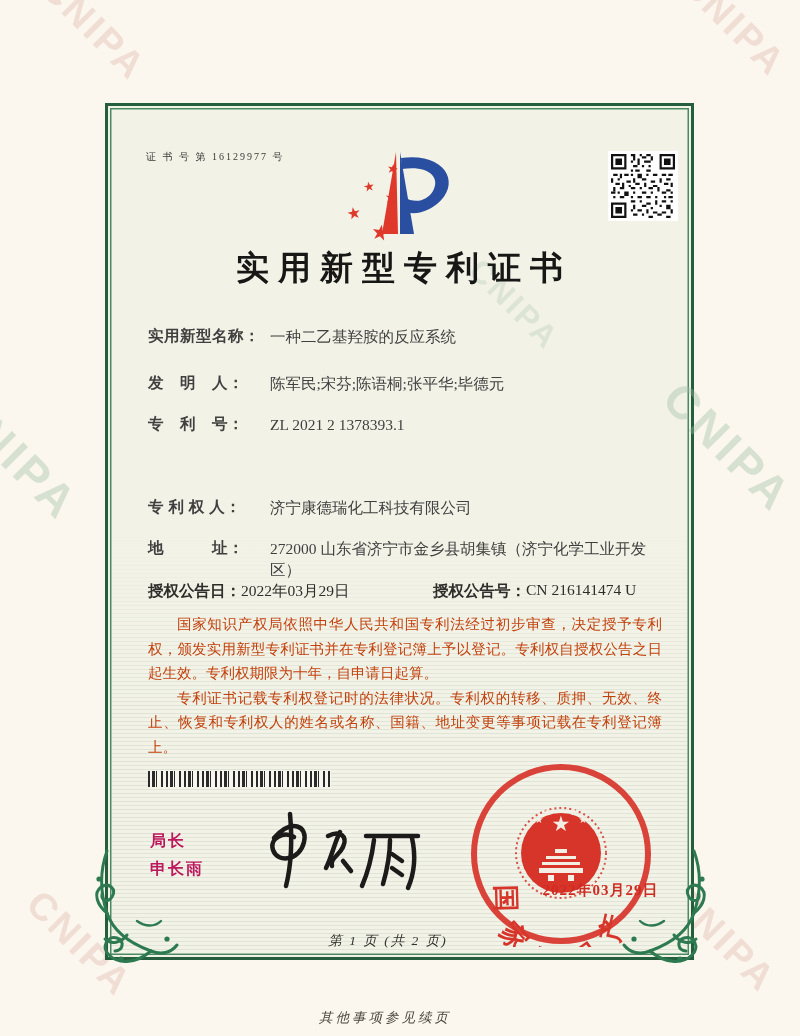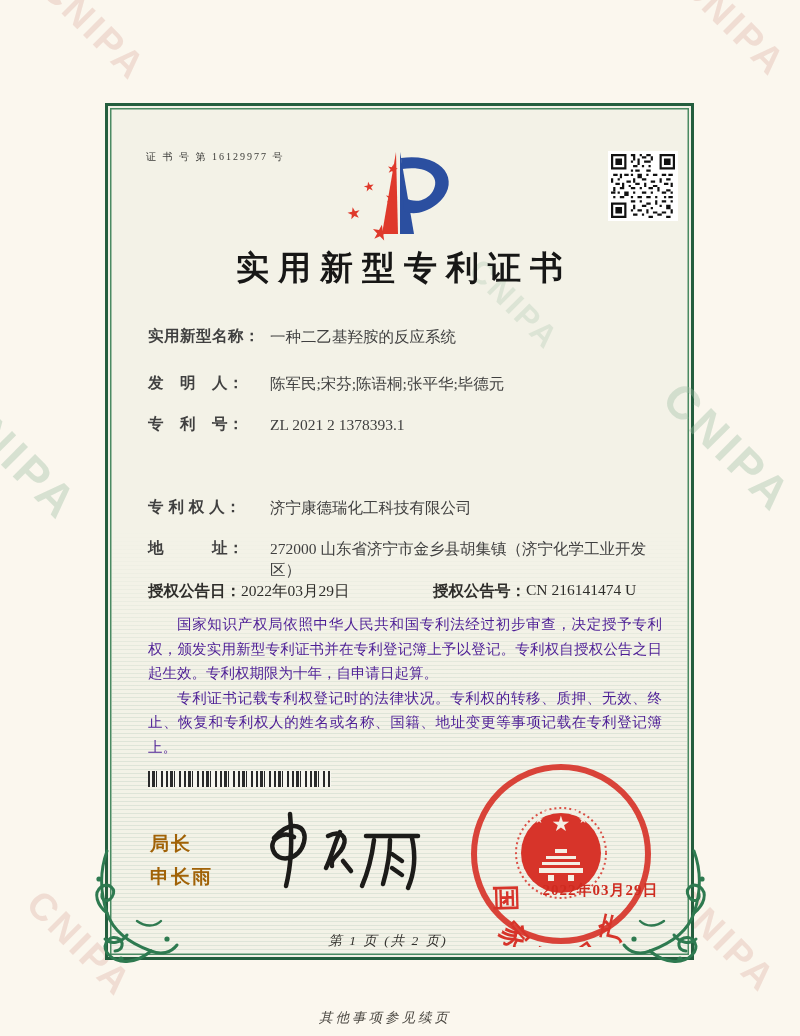--- a/index.html
+++ b/index.html
@@ -59,31 +59,31 @@
   .field .lbl { width:122px; flex:0 0 122px; font-weight:600; letter-spacing:0.5px; }
   .field .val { flex:1; line-height:21px; }
   .f1{top:220px}.f2{top:267px}.f3{top:308px}.f4{top:350px}.f5{top:391px}.f6{top:432px}
   .grant-row { position:absolute; left:40px; top:475px; width:516px; display:flex; font-size:15.5px; color:#2e2d2a; }
   .grant-row .lbl { font-weight:700; }
   .grant-left { width:285px; display:flex; }
   .grant-right { display:flex; }
   
   .paras {
     position:absolute; left:40px; top:506px; width:514px;
-    font-size:14.5px; line-height:24.5px; color:#4c1d95; text-align:justify;
+    font-size:14.5px; line-height:24.5px; color:#c2410c; text-align:justify;
   }
   .paras p { text-indent:2em; }
   
   .barcode {
     position:absolute; left:40px; top:665px; width:183px; height:16px;
     background:repeating-linear-gradient(90deg,
       #2a2a2a 0 2px, #f7f6ef 2px 4px, #2a2a2a 4px 7px, #f7f6ef 7px 8px,
       #2a2a2a 8px 9px, #f7f6ef 9px 13px, #2a2a2a 13px 15px, #f7f6ef 15px 18px);
   }
-  .signer { position:absolute; left:42px; top:725px; font-family:"Liberation Sans", sans-serif; font-weight:bold; font-size:19px; color:#a16207; }
+  .signer { position:absolute; left:42px; top:725px; font-family:"Liberation Sans", sans-serif; font-weight:bold; font-size:16px; color:#be185d; }
   .signer div { margin-bottom:7px; letter-spacing:2px; }
   .signature { position:absolute; left:136px; top:700px; width:200px; height:85px; }
   .seal { position:absolute; left:360px; top:655px; width:186px; height:186px; }
   .seal-date {
     position:absolute; left:375px; top:775px; width:235px;
     text-align:center; font-size:15px; font-weight:bold; color:#cf2b20;
     letter-spacing:1px; z-index:5;
   }
   .page-ind {
     position:absolute; left:0; top:826px; width:560px;

